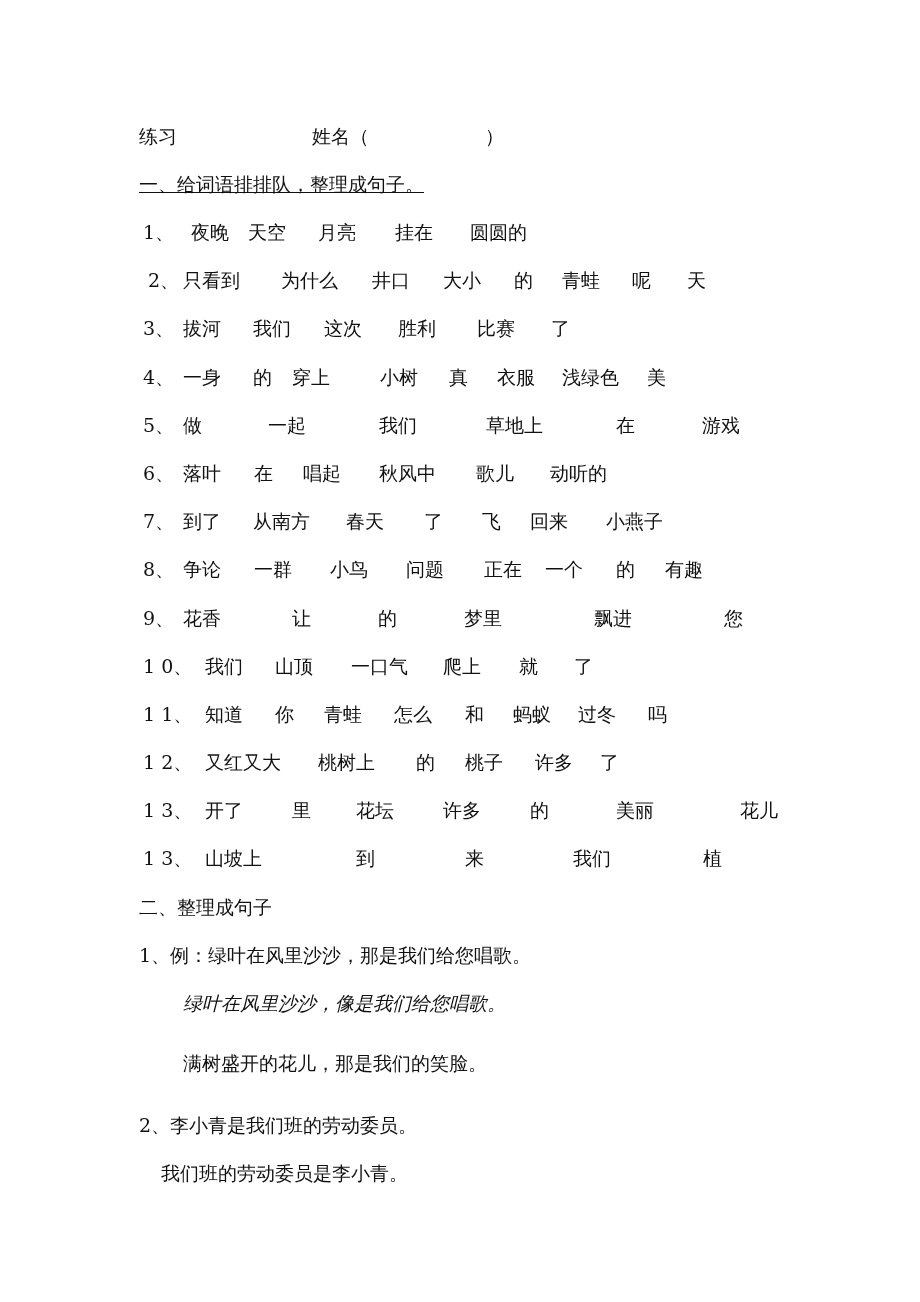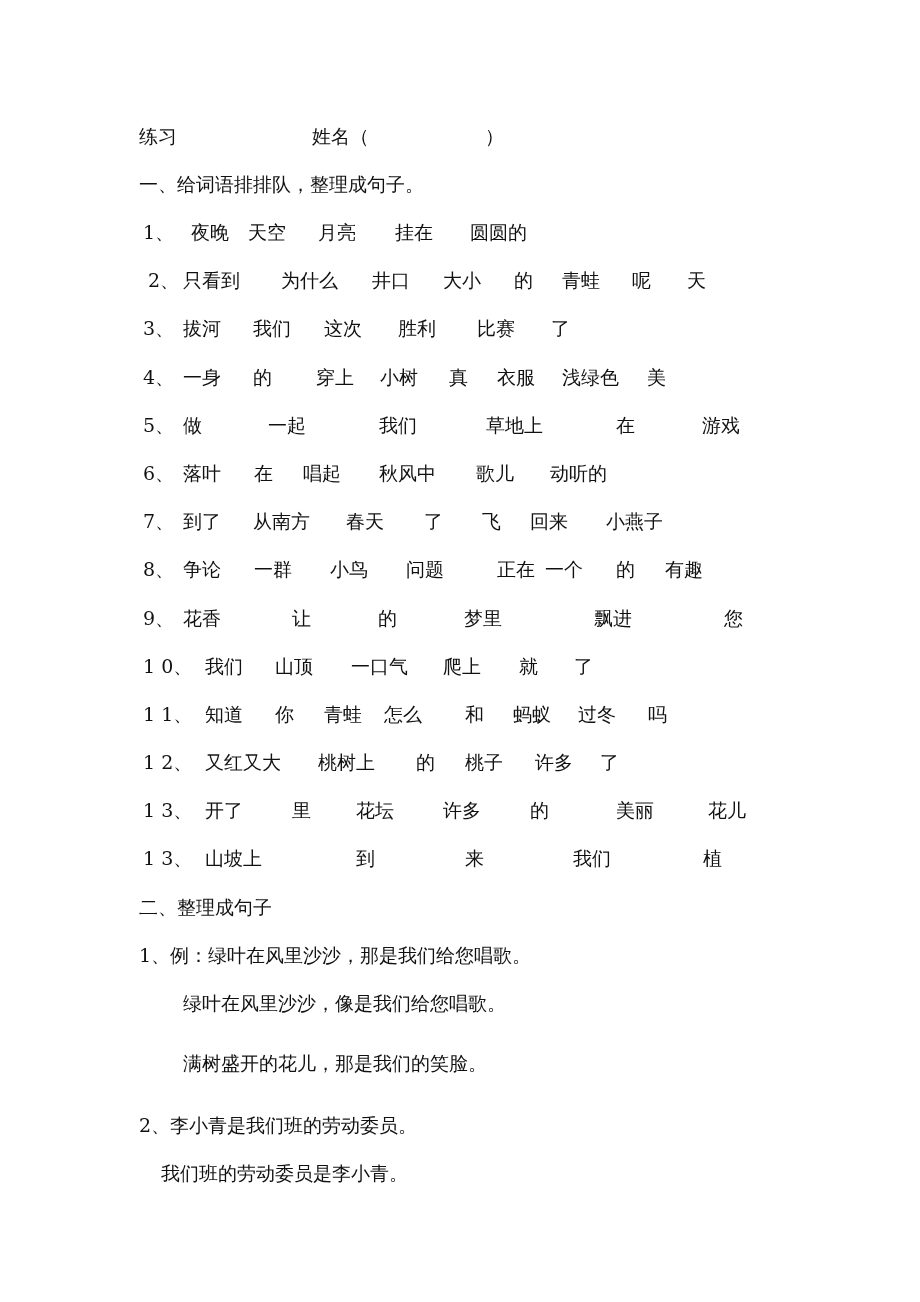--- a/index.html
+++ b/index.html
@@ -17,21 +17,21 @@
   </style>
 </head>
 <body>
 
 <div>
 
   <div class="plain" style="left:139px; top:124px;text-align:center;">练习</div>
   <div class="plain" style="left:312px; top:124px;">姓名（</div>
   <div class="plain" style="left:485px; top:124px;">）</div>
 
-  <div class="plain" style="left:139px; top:172px;">一、给词语排排队，整理成句子。</div>
+  <div class="plain" style="left:139px; top:172px;text-decoration:underline;">一、给词语排排队，整理成句子。</div>
 
   <div class="line" style="top:220px;">
     <span class="word" style="left:143px">1、</span>
     <span class="word" style="left:191px">夜晚</span>
     <span class="word" style="left:248px">天空</span>
     <span class="word" style="left:318px">月亮</span>
     <span class="word" style="left:395px">挂在</span>
     <span class="word" style="left:470px">圆圆的</span>
   </div>
 
@@ -54,21 +54,21 @@
     <span class="word" style="left:324px">这次</span>
     <span class="word" style="left:398px">胜利</span>
     <span class="word" style="left:477px">比赛</span>
     <span class="word" style="left:551px">了</span>
   </div>
 
   <div class="line" style="top:365px;">
     <span class="word" style="left:143px">4、</span>
     <span class="word" style="left:183px">一身</span>
     <span class="word" style="left:253px">的</span>
-    <span class="word" style="left:316px">穿上</span>
+    <span class="word" style="left:292px">穿上</span>
     <span class="word" style="left:380px">小树</span>
     <span class="word" style="left:449px">真</span>
     <span class="word" style="left:497px">衣服</span>
     <span class="word" style="left:562px">浅绿色</span>
     <span class="word" style="left:647px">美</span>
   </div>
 
   <div class="line" style="top:413px;">
     <span class="word" style="left:143px">5、</span>
     <span class="word" style="left:183px">做</span>
@@ -99,21 +99,21 @@
     <span class="word" style="left:530px">回来</span>
     <span class="word" style="left:606px">小燕子</span>
   </div>
 
   <div class="line" style="top:557px;">
     <span class="word" style="left:143px">8、</span>
     <span class="word" style="left:183px">争论</span>
     <span class="word" style="left:254px">一群</span>
     <span class="word" style="left:330px">小鸟</span>
     <span class="word" style="left:406px">问题</span>
-    <span class="word" style="left:497px">正在</span>
+    <span class="word" style="left:484px">正在</span>
     <span class="word" style="left:545px">一个</span>
     <span class="word" style="left:616px">的</span>
     <span class="word" style="left:665px">有趣</span>
   </div>
 
   <div class="line" style="top:606px;">
     <span class="word" style="left:143px">9、</span>
     <span class="word" style="left:183px">花香</span>
     <span class="word" style="left:292px">让</span>
     <span class="word" style="left:378px">的</span>
@@ -130,21 +130,21 @@
     <span class="word" style="left:443px">爬上</span>
     <span class="word" style="left:519px">就</span>
     <span class="word" style="left:574px">了</span>
   </div>
 
   <div class="line" style="top:702px;">
     <span class="word" style="left:143px">1 1、</span>
     <span class="word" style="left:205px">知道</span>
     <span class="word" style="left:275px">你</span>
     <span class="word" style="left:324px">青蛙</span>
-    <span class="word" style="left:384px">怎么</span>
+    <span class="word" style="left:394px">怎么</span>
     <span class="word" style="left:465px">和</span>
     <span class="word" style="left:513px">蚂蚁</span>
     <span class="word" style="left:578px">过冬</span>
     <span class="word" style="left:648px">吗</span>
   </div>
 
   <div class="line" style="top:750px;">
     <span class="word" style="left:143px">1 2、</span>
     <span class="word" style="left:205px">又红又大</span>
     <span class="word" style="left:318px">桃树上</span>
@@ -155,34 +155,34 @@
   </div>
 
   <div class="line" style="top:798px;">
     <span class="word" style="left:143px">1 3、</span>
     <span class="word" style="left:205px">开了</span>
     <span class="word" style="left:292px">里</span>
     <span class="word" style="left:356px">花坛</span>
     <span class="word" style="left:443px">许多</span>
     <span class="word" style="left:530px">的</span>
     <span class="word" style="left:616px">美丽</span>
-    <span class="word" style="left:708px">花儿</span>
+    <span class="word" style="left:740px">花儿</span>
   </div>
 
   <div class="line" style="top:846px;">
     <span class="word" style="left:143px">1 3、</span>
     <span class="word" style="left:205px">山坡上</span>
     <span class="word" style="left:356px">到</span>
     <span class="word" style="left:465px">来</span>
     <span class="word" style="left:573px">我们</span>
     <span class="word" style="left:703px">植</span>
   </div>
 
   <div class="plain" style="left:139px; top:895px;">二、整理成句子</div>
 
   <div class="plain" style="left:139px; top:943px;">1、例：绿叶在风里沙沙，那是我们给您唱歌。</div>
-  <div class="plain" style="left:183px; top:991px;">绿叶在风里沙沙，像是我们给您唱歌。</div>
+  <div class="plain" style="left:183px; top:991px;font-style:italic;">绿叶在风里沙沙，像是我们给您唱歌。</div>
   <div class="plain" style="left:183px; top:1051px;">满树盛开的花儿，那是我们的笑脸。</div>
 
   <div class="plain" style="left:139px; top:1113px;text-align:center;">2、李小青是我们班的劳动委员。</div>
   <div class="plain" style="left:161px; top:1161px;">我们班的劳动委员是李小青。</div>
 
 </div>
 
 </body></html>

